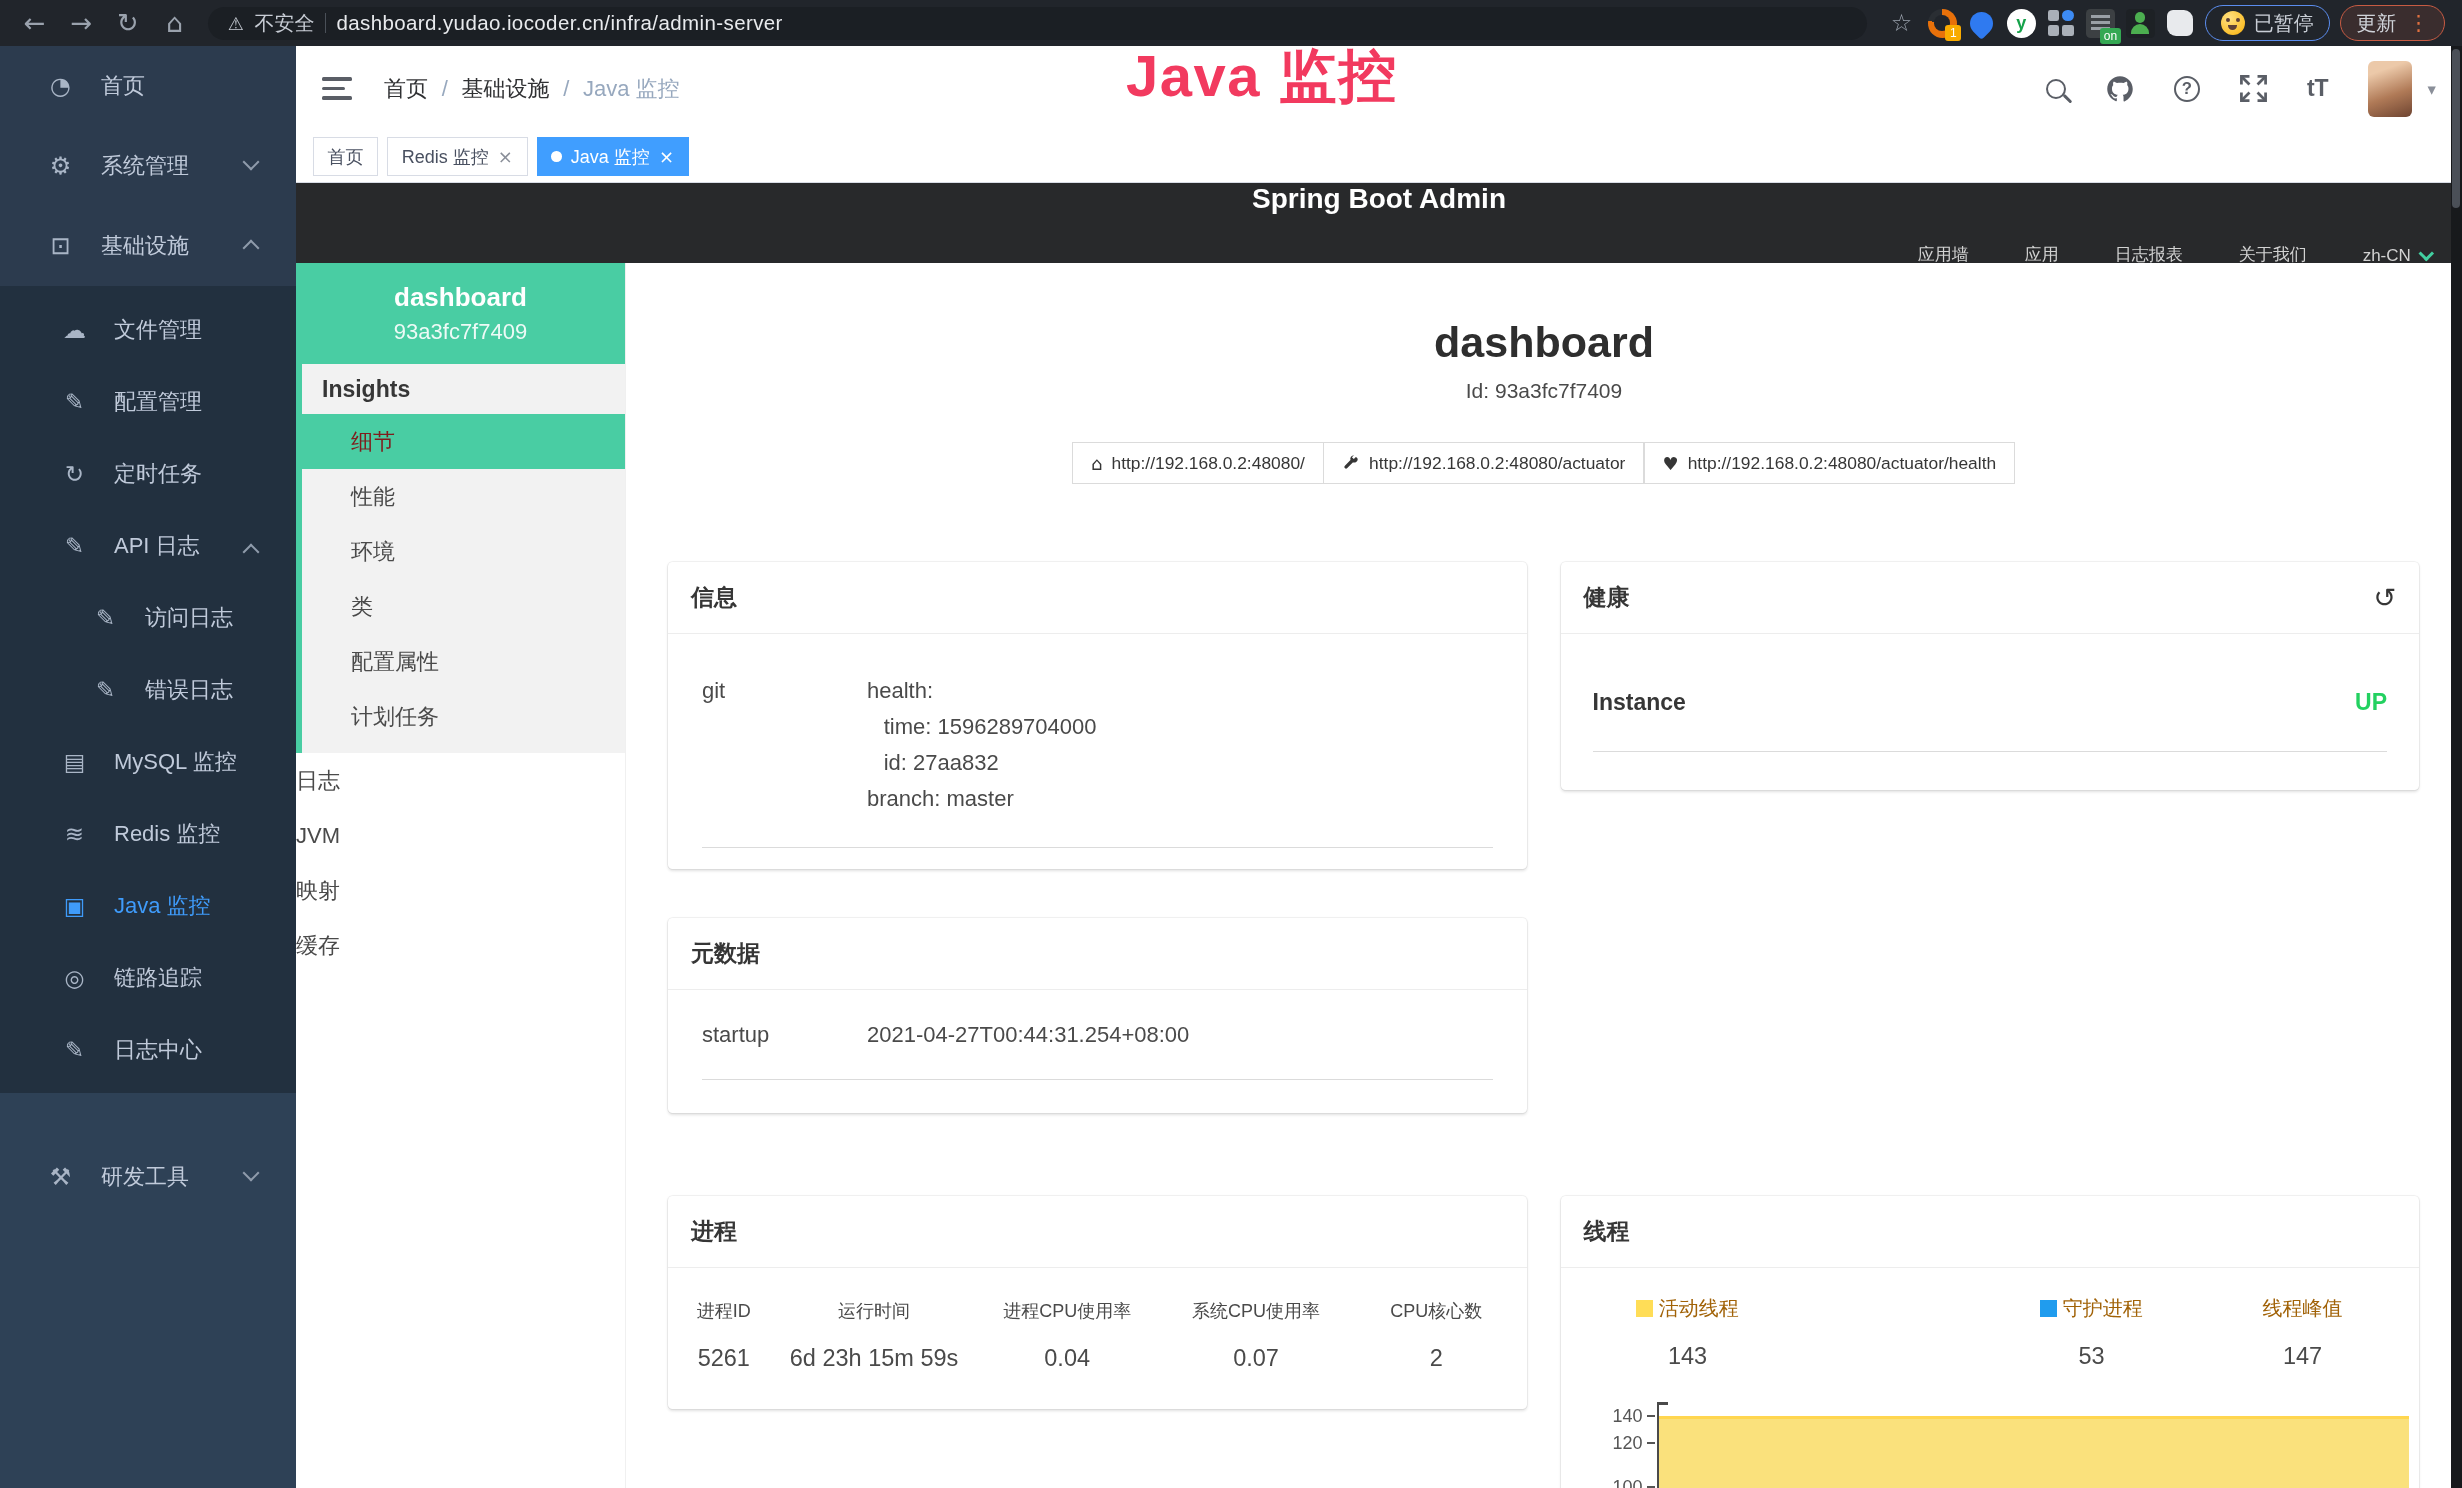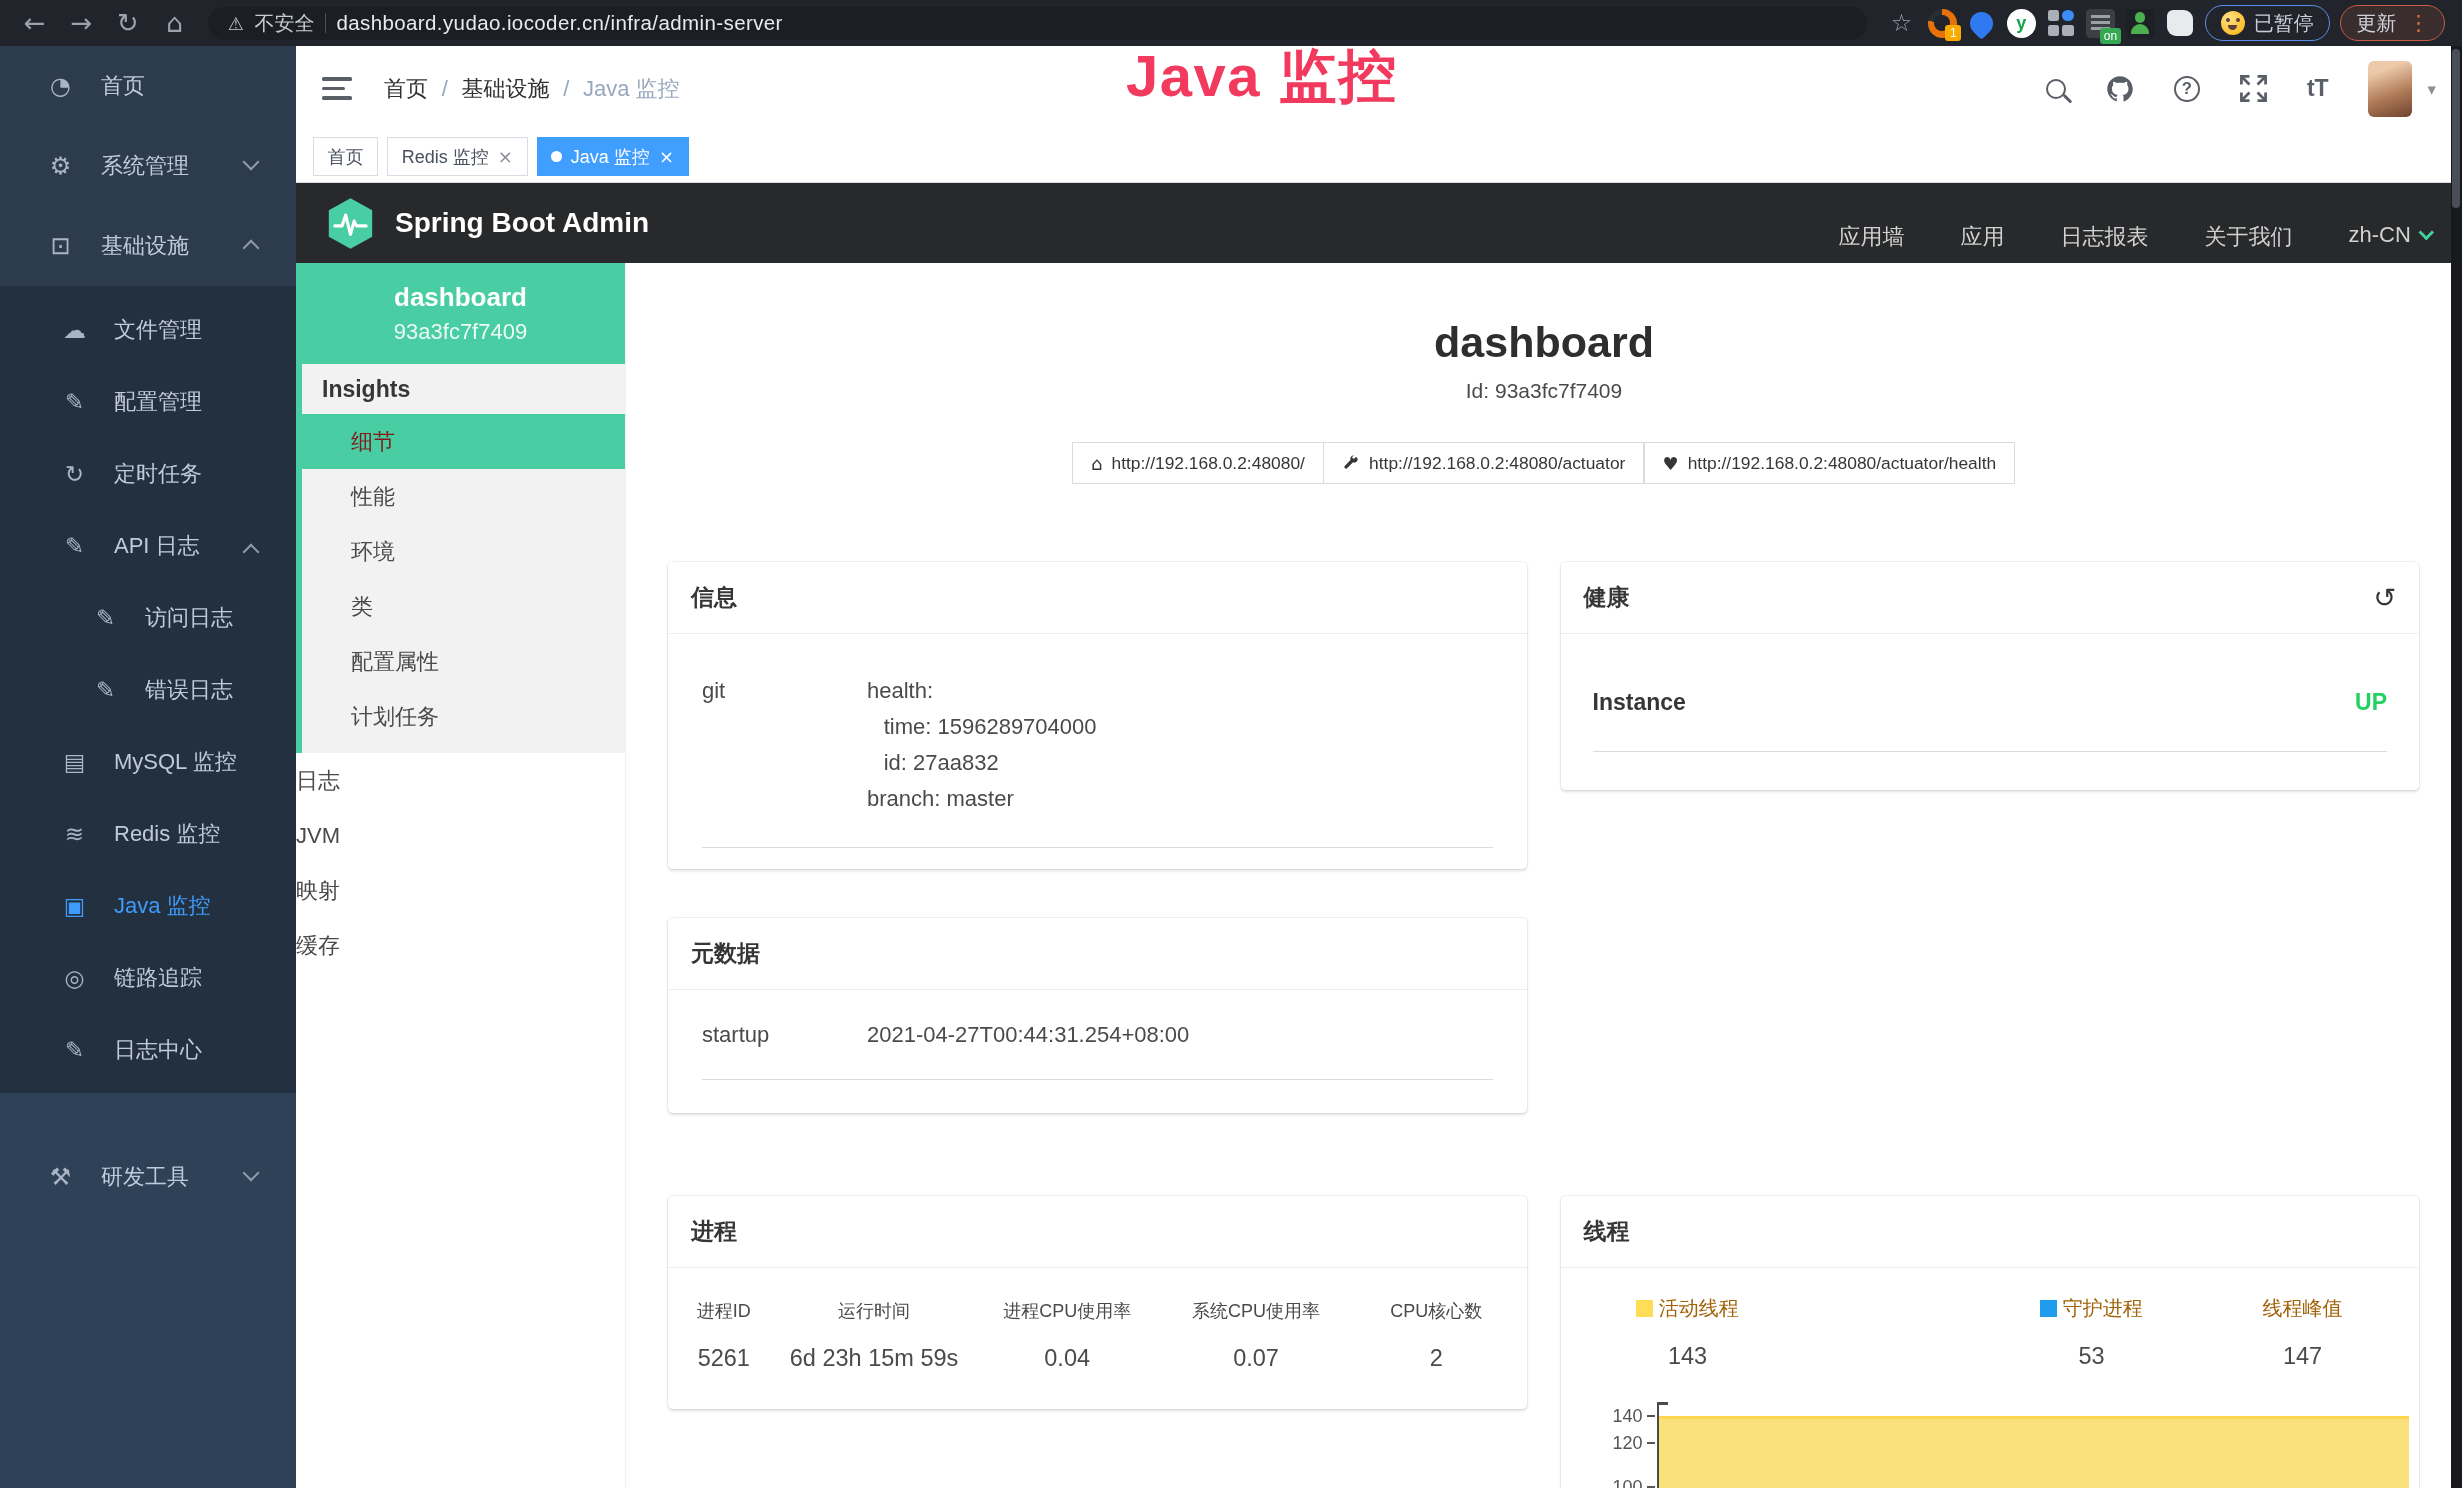--- a/index.html
+++ b/index.html
@@ -101,24 +101,24 @@
   .tags-bar { height:52px; background:#fff; border-bottom:0.8px solid #d8dce5; display:flex;
     align-items:center; padding:0 16.7px; gap:9px; box-shadow:0 0.8px 2.3px rgba(0,0,0,.08); }
   .tag { height:39px; display:flex; align-items:center; gap:9px; padding:0 13.7px;
     border:0.8px solid #d8dce5; background:#fff; font-size:18px; color:#495060; }
   .tag .x { font-size:18px; color:#8a8f99; }
   .tag.active { background:#409eff; border-color:#409eff; color:#fff; }
   .tag.active .x { color:#fff; }
   .tag .dot { width:10.6px; height:10.6px; border-radius:50%; background:#fff; }
 
   
-  .sba-nav { height:80px; background:#28292b; display:flex; align-items:center; padding:0 30px; }
+  .sba-nav { height:80px; background:#28292b; display:flex; align-items:center; padding:0 30px;flex-direction:column; }
   .sba-logo { width:49px; height:53px; margin-right:20px; }
   .sba-brand { color:#fff; font-size:28px; font-weight:bold; }
-  .sba-menu { margin-left:auto; display:flex; align-items:flex-start; gap:56px; font-size:22px; color:#d2d2d2;margin-top:28px; }
+  .sba-menu { margin-left:auto; display:flex; align-items:flex-end; gap:56px; font-size:17px; color:#d2d2d2;margin-top:28px; }
   .sba-locale { display:flex; align-items:center; gap:10.6px; }
   .sba-locale .chev2 { width:10.6px; height:10.6px; border-right:3px solid #42cfa0;
     border-bottom:3px solid #42cfa0; transform:rotate(45deg); margin-top:-6px; }
 
   .sba-body { flex:1; display:flex; min-height:0; }
   .sba-side { width:330px; flex:none; background:#fff; border-right:0.8px solid #f0f0f0; }
   .app-head { height:101px; background:#49cda3; color:#fff; text-align:center;
     display:flex; flex-direction:column; justify-content:center; gap:6px; }
   .app-name { font-size:26px; font-weight:bold; }
   .app-id { font-size:22px; color:rgba(255,255,255,.9); }

